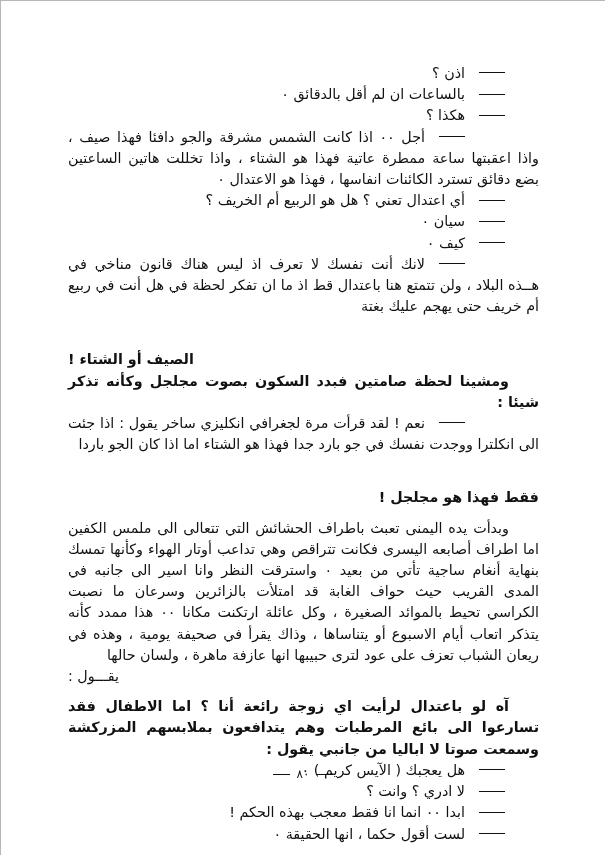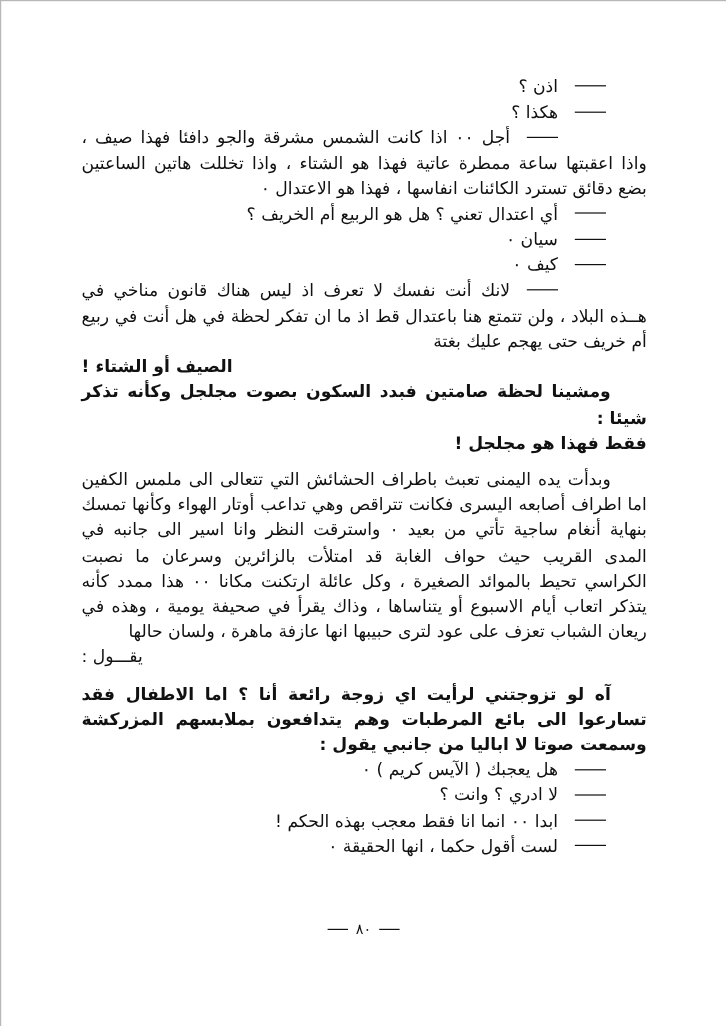--- a/index.html
+++ b/index.html
@@ -88,20 +88,21 @@
     margin-top: 9px;
   }
 
   .bold {
     font-weight: 400;
   }
 
   .heavy {
     font-weight: 700;
     letter-spacing: 0.2px;
+    margin-top: 32px;
   }
 
   
   .tail-left {
     text-align: left;
     text-align-last: left;
   }
 
   .folio {
     position: absolute;
@@ -125,45 +126,47 @@
 </style>
 </head>
 <body>
 
 <div class="page">
 
   <div class="text-block">
 
     <div class="line dialogue short"><span class="dash"></span><span>اذن ؟</span></div>
 
+    <div class="line dialogue short"><span class="dash"></span><span>بالساعات ان لم أقل بالدقائق ٠</span></div>
 
     <div class="line dialogue short"><span class="dash"></span><span>هكذا ؟</span></div>
 
     <div class="line dialogue flow"><span class="dash"></span><span>أجل ٠٠ اذا كانت الشمس مشرقة والجو دافئا فهذا صيف ، واذا اعقبتها ساعة ممطرة عاتية فهذا هو الشتاء ، واذا تخللت هاتين الساعتين بضع دقائق تسترد الكائنات انفاسها ، فهذا هو الاعتدال ٠</span></div>
 
     <div class="line dialogue short bold"><span class="dash"></span><span>أي اعتدال تعني ؟ هل هو الربيع أم الخريف ؟</span></div>
 
     <div class="line dialogue short bold"><span class="dash"></span><span>سيان ٠</span></div>
 
     <div class="line dialogue short bold"><span class="dash"></span><span>كيف ٠</span></div>
 
     <div class="line dialogue flow"><span class="dash"></span><span>لانك أنت نفسك لا تعرف اذ ليس هناك قانون مناخي في هــذه البلاد ، ولن تتمتع هنا باعتدال قط اذ ما ان تفكر لحظة في هل أنت في ربيع أم خريف حتى يهجم عليك بغتة</span></div>
 
     <div class="line tail-left heavy">الصيف أو الشتاء !</div>
 
     <div class="line para">ومشينا لحظة صامتين فبدد السكون بصوت مجلجل وكأنه تذكر شيئا :</div>
 
+    <div class="line dialogue flow"><span class="dash"></span><span>نعم ! لقد قرأت مرة لجغرافي انكليزي ساخر يقول : اذا جئت الى انكلترا ووجدت نفسك في جو بارد جدا فهذا هو الشتاء اما اذا كان الجو باردا</span></div>
 
     <div class="line heavy" style="text-align:right;">فقط فهذا هو مجلجل !</div>
 
     <div class="line para bold gap">وبدأت يده اليمنى تعبث باطراف الحشائش التي تتعالى الى ملمس الكفين اما اطراف أصابعه اليسرى فكانت تتراقص وهي تداعب أوتار الهواء وكأنها تمسك بنهاية أنغام ساجية تأتي من بعيد ٠ واسترقت النظر وانا اسير الى جانبه في المدى القريب حيث حواف الغابة قد امتلأت بالزائرين وسرعان ما نصبت الكراسي تحيط بالموائد الصغيرة ، وكل عائلة ارتكنت مكانا ٠٠ هذا ممدد كأنه يتذكر اتعاب أيام الاسبوع أو يتناساها ، وذاك يقرأ في صحيفة يومية ، وهذه في ريعان الشباب تعزف على عود لترى حبيبها انها عازفة ماهرة ، ولسان حالها</div>
 
     <div class="line tail-left bold">يقـــول :</div>
 
-    <div class="line para gap">آه لو تزوجتني لرأيت اي زوجة رائعة أنا ؟ اما الاطفال فقد تسارعوا الى بائع المرطبات وهم يتدافعون بملابسهم المزركشة وسمعت صوتا لا اباليا من جانبي يقول :</div>
+    <div class="line para gap">آه لو باعتدال لرأيت اي زوجة رائعة أنا ؟ اما الاطفال فقد تسارعوا الى بائع المرطبات وهم يتدافعون بملابسهم المزركشة وسمعت صوتا لا اباليا من جانبي يقول :</div>
 
     <div class="line dialogue short bold"><span class="dash"></span><span>هل يعجبك ( الآيس كريم ) ٠</span></div>
 
     <div class="line dialogue short bold"><span class="dash"></span><span>لا ادري ؟ وانت ؟</span></div>
 
 
     <div class="line dialogue short bold"><span class="dash"></span><span>ابدا ٠٠ انما انا فقط معجب بهذه الحكم !</span></div>
 
     <div class="line dialogue short bold"><span class="dash"></span><span>لست أقول حكما ، انها الحقيقة ٠</span></div>
 

